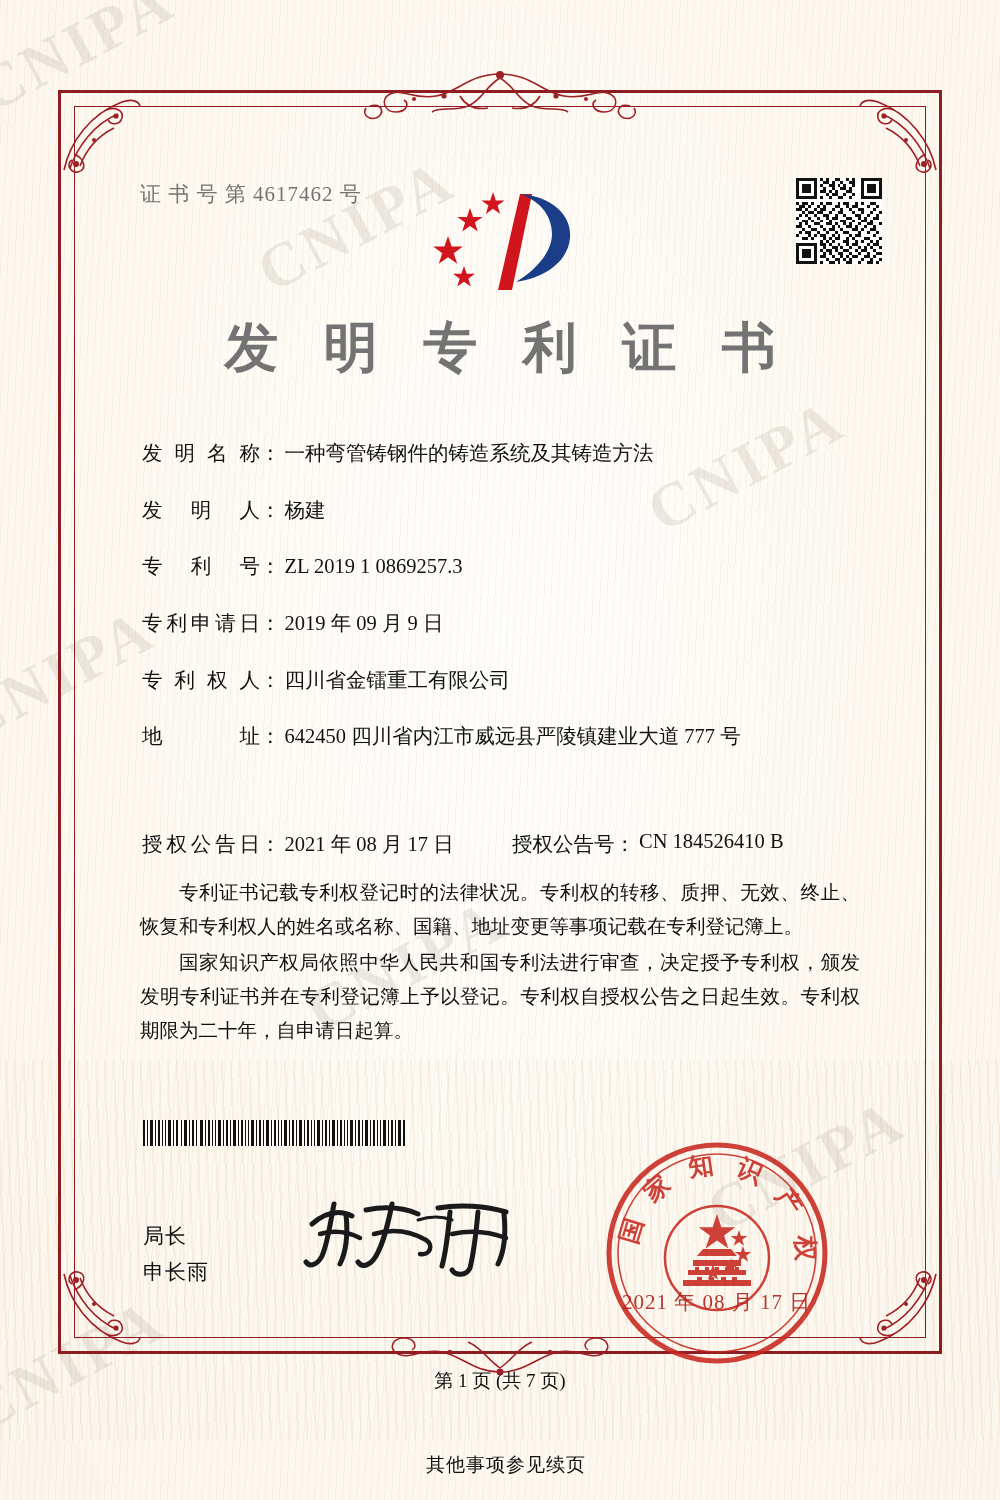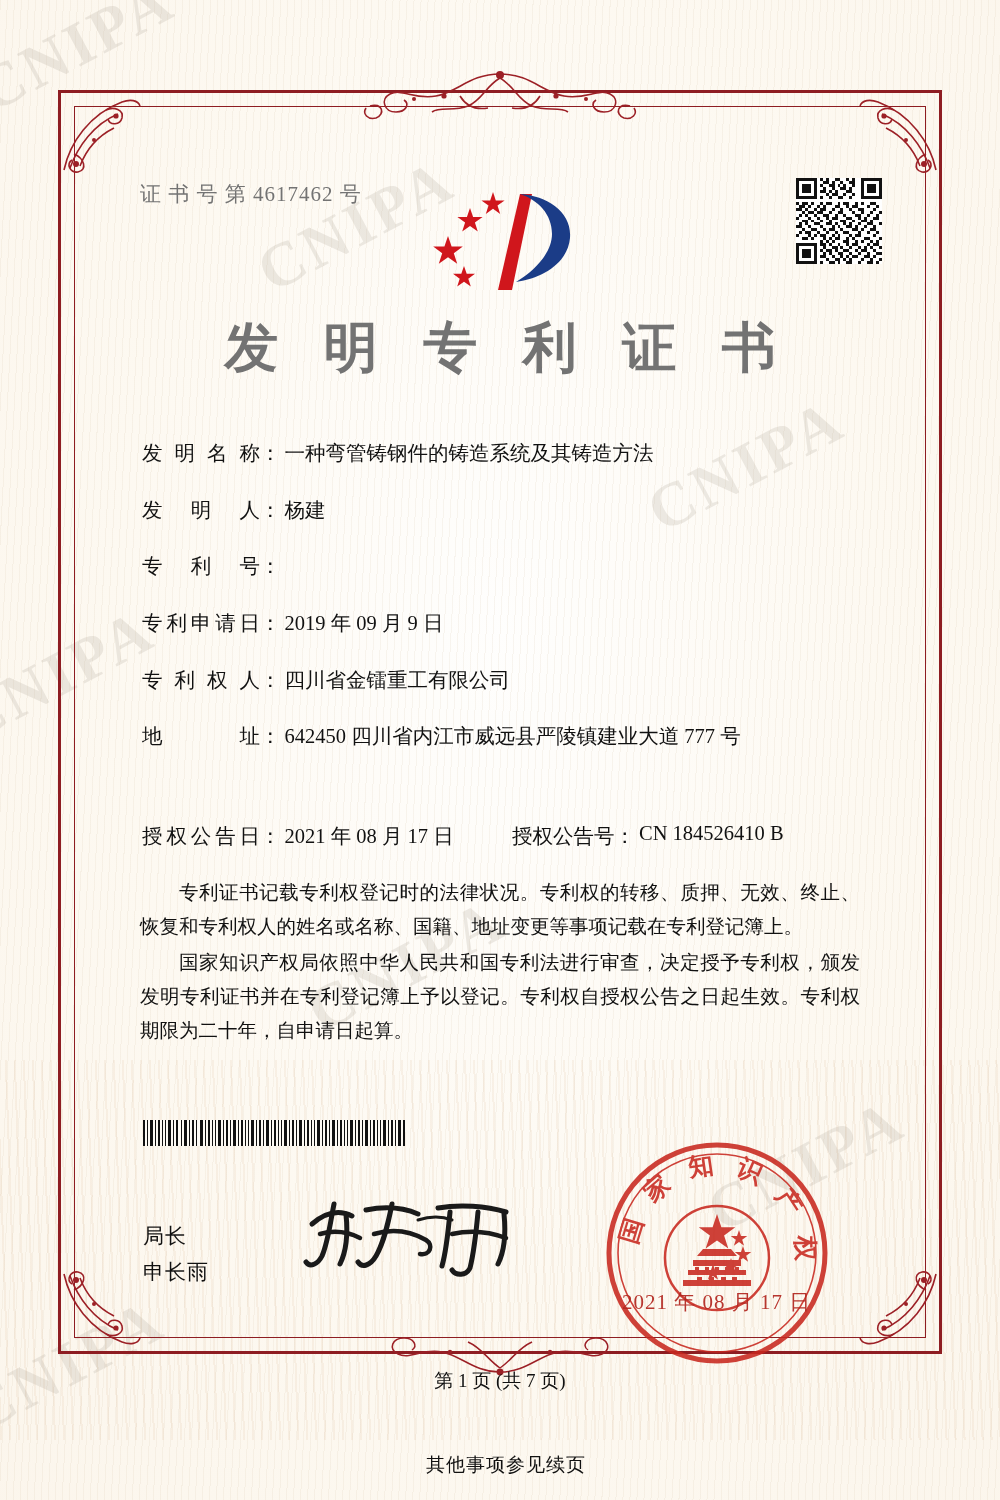--- a/index.html
+++ b/index.html
@@ -187,21 +187,21 @@
     left: 142px;
     top: 822px;
     width: 720px;
     font-size: 20.5px;
     color: #111;
     display: flex;
     align-items: baseline;
   }
   .grant-left { width: 370px; display: flex; }
   .grant-left .field-label { width: 118px; flex: 0 0 118px; }
-  .grant-right { display: flex; }
+  .grant-right { display: flex; margin-top: 8px; }
 
   .paragraphs {
     position: absolute;
     left: 140px;
     right: 140px;
     top: 876px;
     font-size: 19.5px;
     line-height: 34px;
     color: #111;
     text-align: justify;
@@ -650,20 +650,21 @@
       <div class="field-value">杨建</div>
     </div>
 
     <div class="field-row">
       <div class="field-label">
           <span>专</span>
           <span>利</span>
           <span>号</span>
         </div>
       <div class="field-colon">：</div>
+      <div class="field-value">ZL 2019 1 0869257.3</div>
     </div>
 
     <div class="field-row">
       <div class="field-label">
           <span>专</span>
           <span>利</span>
           <span>申</span>
           <span>请</span>
           <span>日</span>
         </div>

